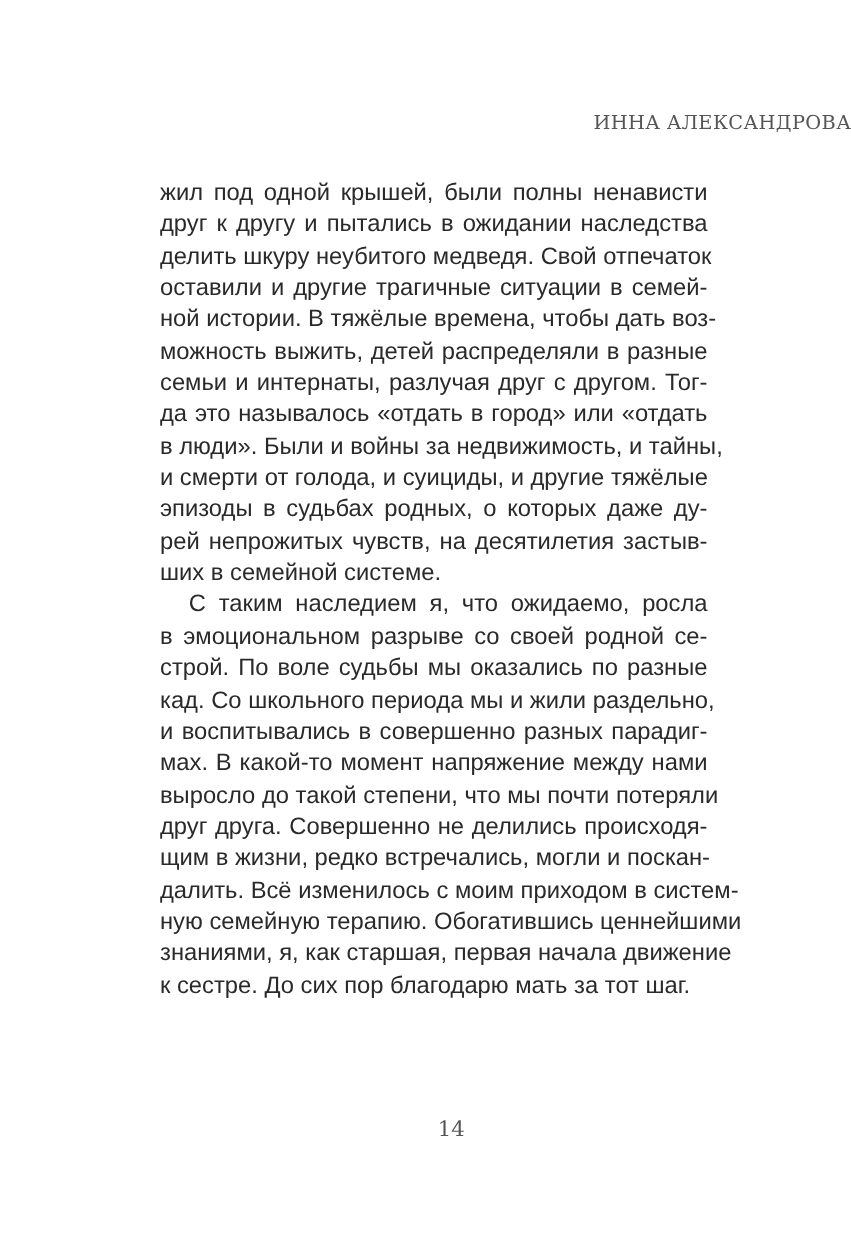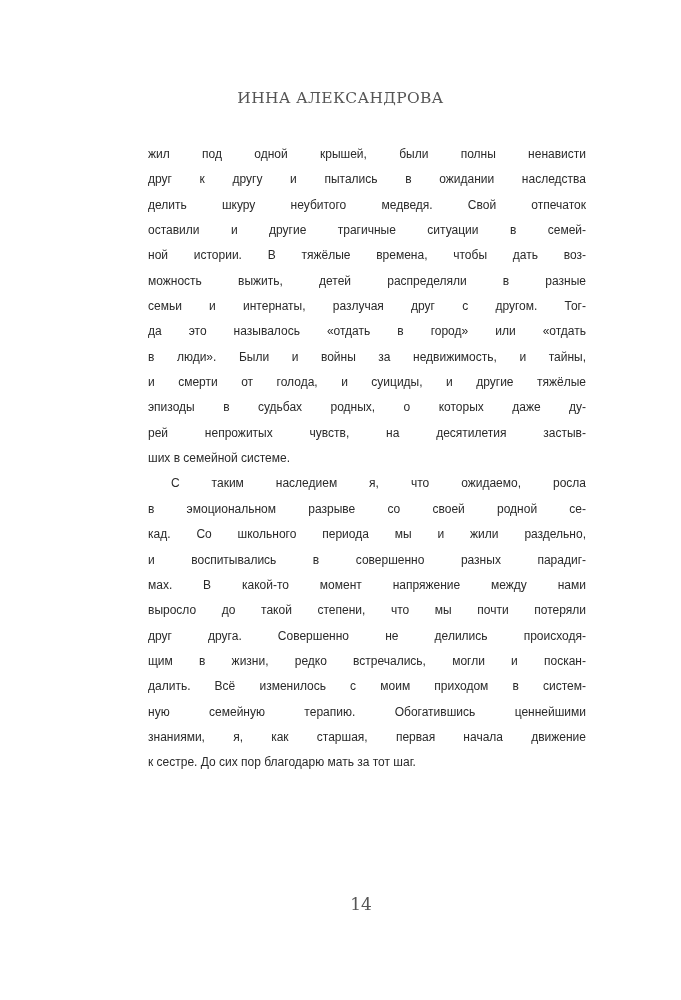--- a/index.html
+++ b/index.html
@@ -1,28 +1,28 @@
 <!DOCTYPE html>
 <html><head>
 <meta charset="utf-8">
 <style>
   html, body { margin: 0; padding: 0; background: #ffffff; }
   body { width: 681px; height: 1000px; position: relative; overflow: hidden; }
   .page { position: absolute; left: 0; top: 0; width: 681px; height: 1000px; background: #fff; }
   .running-head {
     position: absolute; left: 0; right: 0; top: 89px;
-    text-align: center;
+    text-align: right;
     font-family: "DejaVu Serif", "Liberation Serif", serif;
     font-size: 15.5px; letter-spacing: 0.3px;
     color: #555;
   }
   .body-text {
-    position: absolute; left: 148px; top: 142px; width: 438px;
+    position: absolute; left: 128px; top: 142px; width: 438px;
     font-family: "Liberation Sans", "DejaVu Sans", sans-serif;
-    font-size: 12px; line-height: 25.35px;
+    font-size: 19px; line-height: 25.35px;
     color: #2a2a2a;
   }
   .line {
     display: block; white-space: nowrap;
     text-align: justify; text-align-last: justify;
     height: 25.35px;
   }
   .line.last { text-align-last: left; }
   .line.indent { padding-left: 23px; }
   .page-number {
@@ -50,20 +50,21 @@
       <span class="line">да это называлось «отдать в город» или «отдать</span>
       <span class="line">в люди». Были и войны за недвижимость, и тайны,</span>
       <span class="line">и смерти от голода, и суициды, и другие тяжёлые</span>
       <span class="line">эпизоды в судьбах родных, о которых даже ду-</span>
       <span class="line">рей непрожитых чувств, на десятилетия застыв-</span>
       <span class="line last">ших в семейной системе.</span>
     </div>
     <div>
       <span class="line indent">С таким наследием я, что ожидаемо, росла</span>
       <span class="line">в эмоциональном разрыве со своей родной се-</span>
+      <span class="line">строй. По воле судьбы мы оказались по разные</span>
       <span class="line">кад. Со школьного периода мы и жили раздельно,</span>
       <span class="line">и воспитывались в совершенно разных парадиг-</span>
       <span class="line">мах. В какой-то момент напряжение между нами</span>
       <span class="line">выросло до такой степени, что мы почти потеряли</span>
       <span class="line">друг друга. Совершенно не делились происходя-</span>
       <span class="line">щим в жизни, редко встречались, могли и поскан-</span>
       <span class="line">далить. Всё изменилось с моим приходом в систем-</span>
       <span class="line">ную семейную терапию. Обогатившись ценнейшими</span>
       <span class="line">знаниями, я, как старшая, первая начала движение</span>
       <span class="line last">к сестре. До сих пор благодарю мать за тот шаг.</span>

